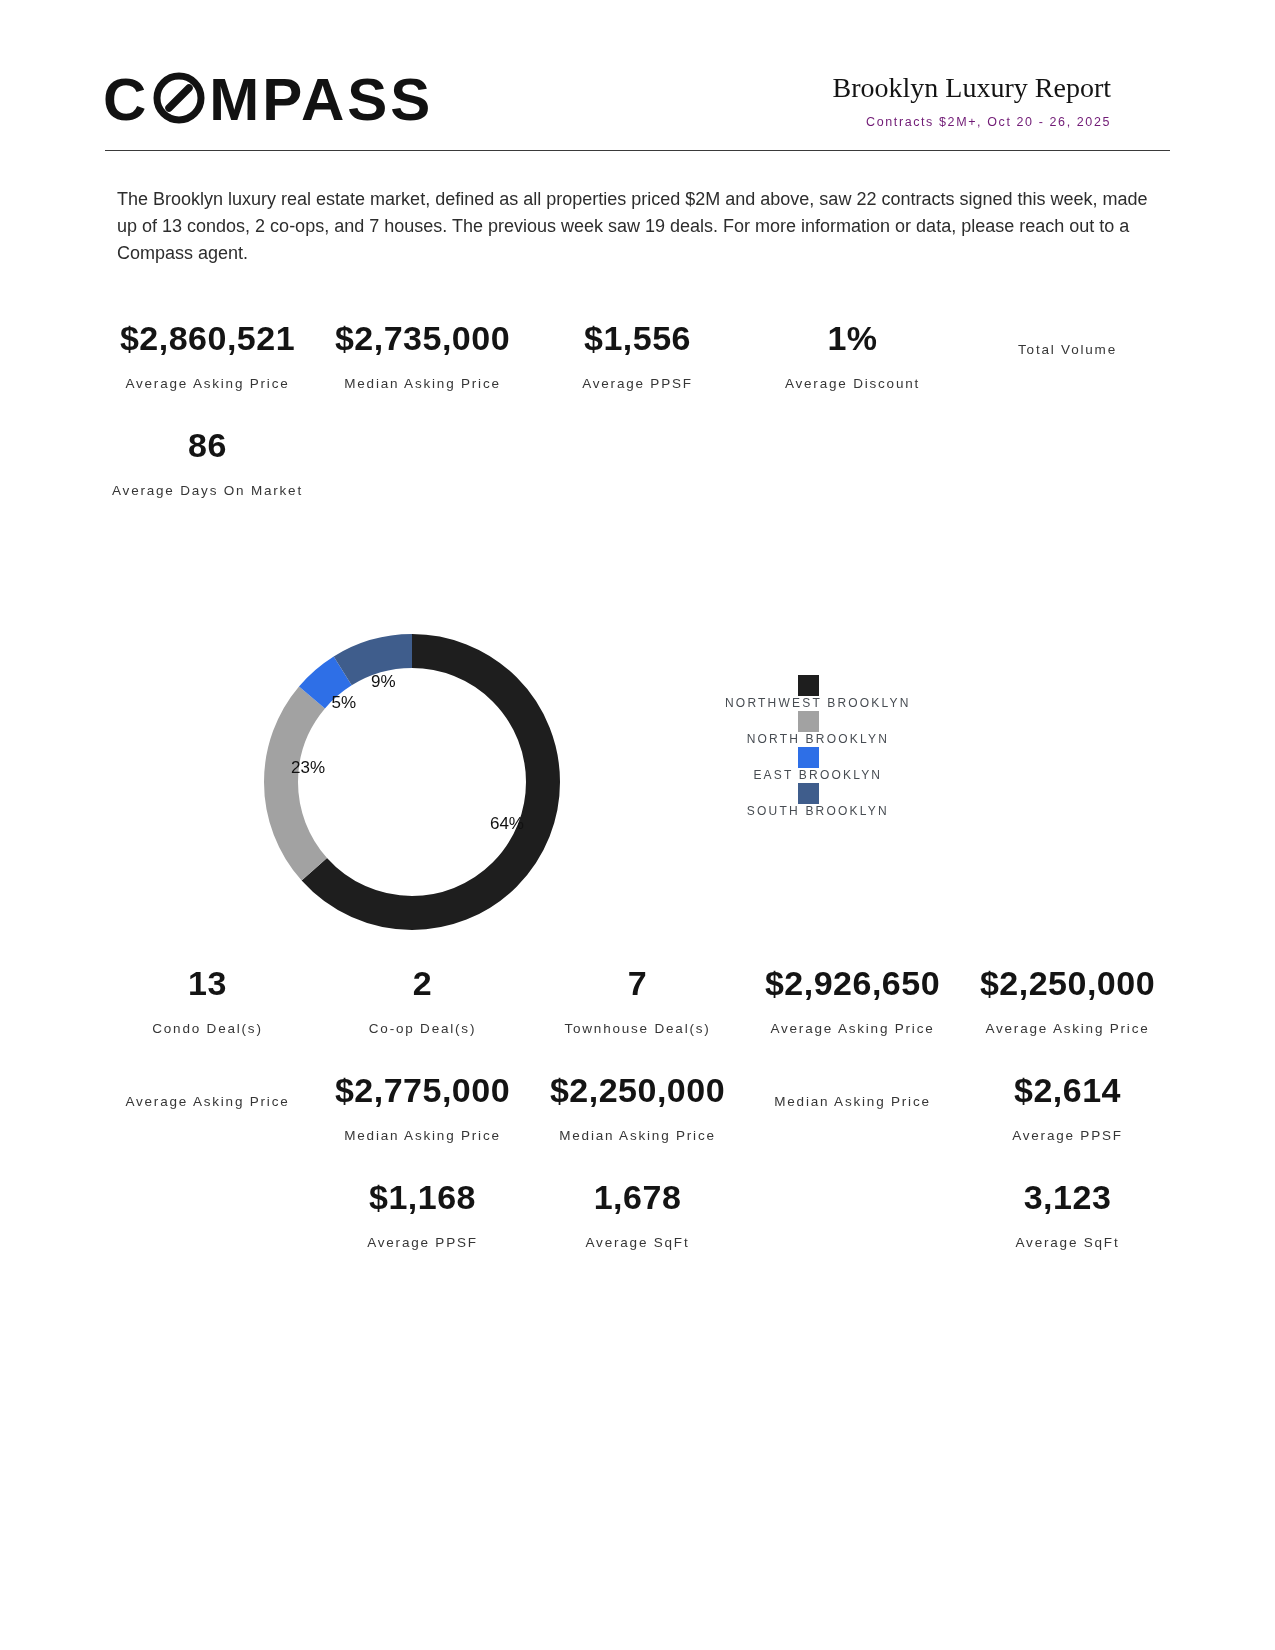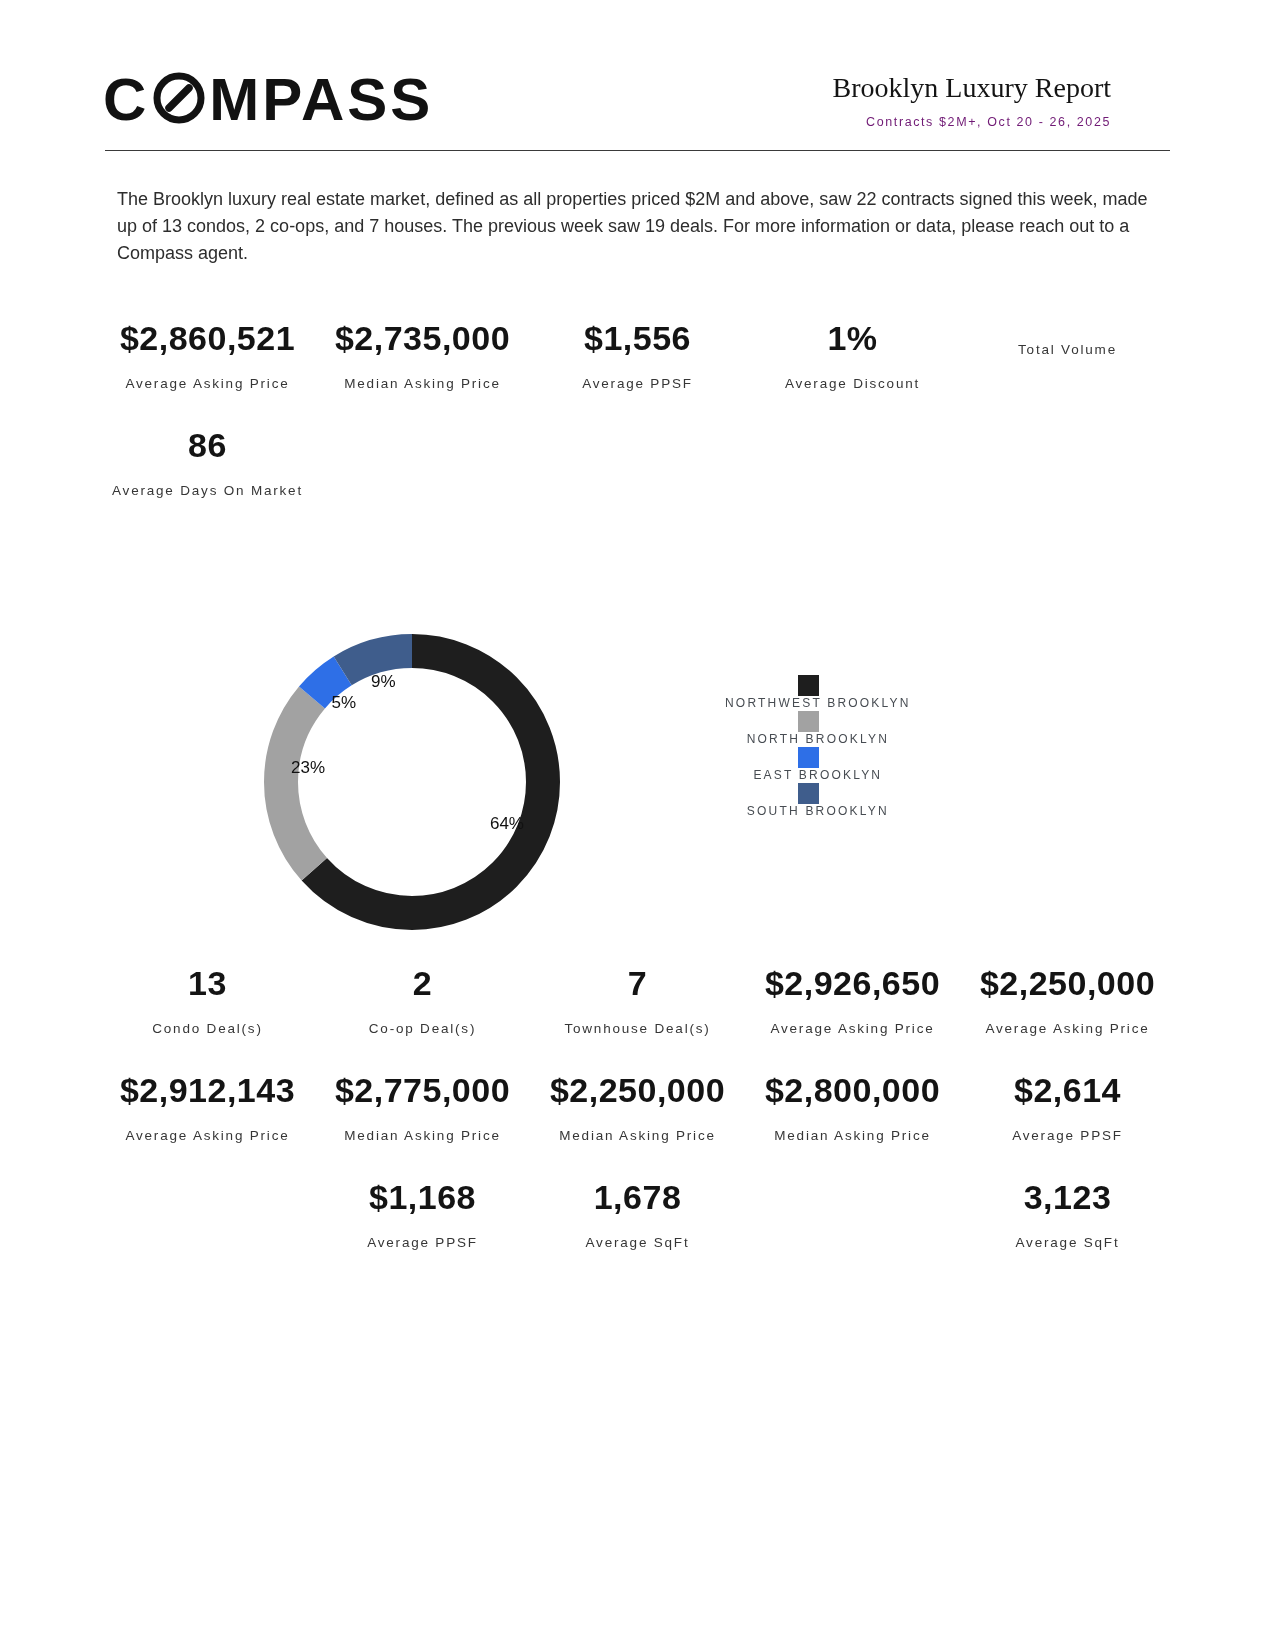--- a/index.html
+++ b/index.html
@@ -157,34 +157,32 @@
 
     <div class="stat-cell">
       <div class="stat-value">$2,926,650</div>
       <div class="stat-label">Average Asking Price</div>
     </div>
     <div class="stat-cell">
       <div class="stat-value">$2,250,000</div>
       <div class="stat-label">Average Asking Price</div>
     </div>
     <div class="stat-cell">
-      <div class="stat-value">$2,912,143</div>
       <div class="stat-label">Average Asking Price</div>
     </div>
 
     <div class="stat-cell">
       <div class="stat-value">$2,775,000</div>
       <div class="stat-label">Median Asking Price</div>
     </div>
     <div class="stat-cell">
       <div class="stat-value">$2,250,000</div>
       <div class="stat-label">Median Asking Price</div>
     </div>
     <div class="stat-cell">
-      <div class="stat-value">$2,800,000</div>
       <div class="stat-label">Median Asking Price</div>
     </div>
 
     <div class="stat-cell">
       <div class="stat-value">$2,614</div>
       <div class="stat-label">Average PPSF</div>
     </div>
     <div class="stat-cell"></div>
     <div class="stat-cell">
       <div class="stat-value">$1,168</div>

